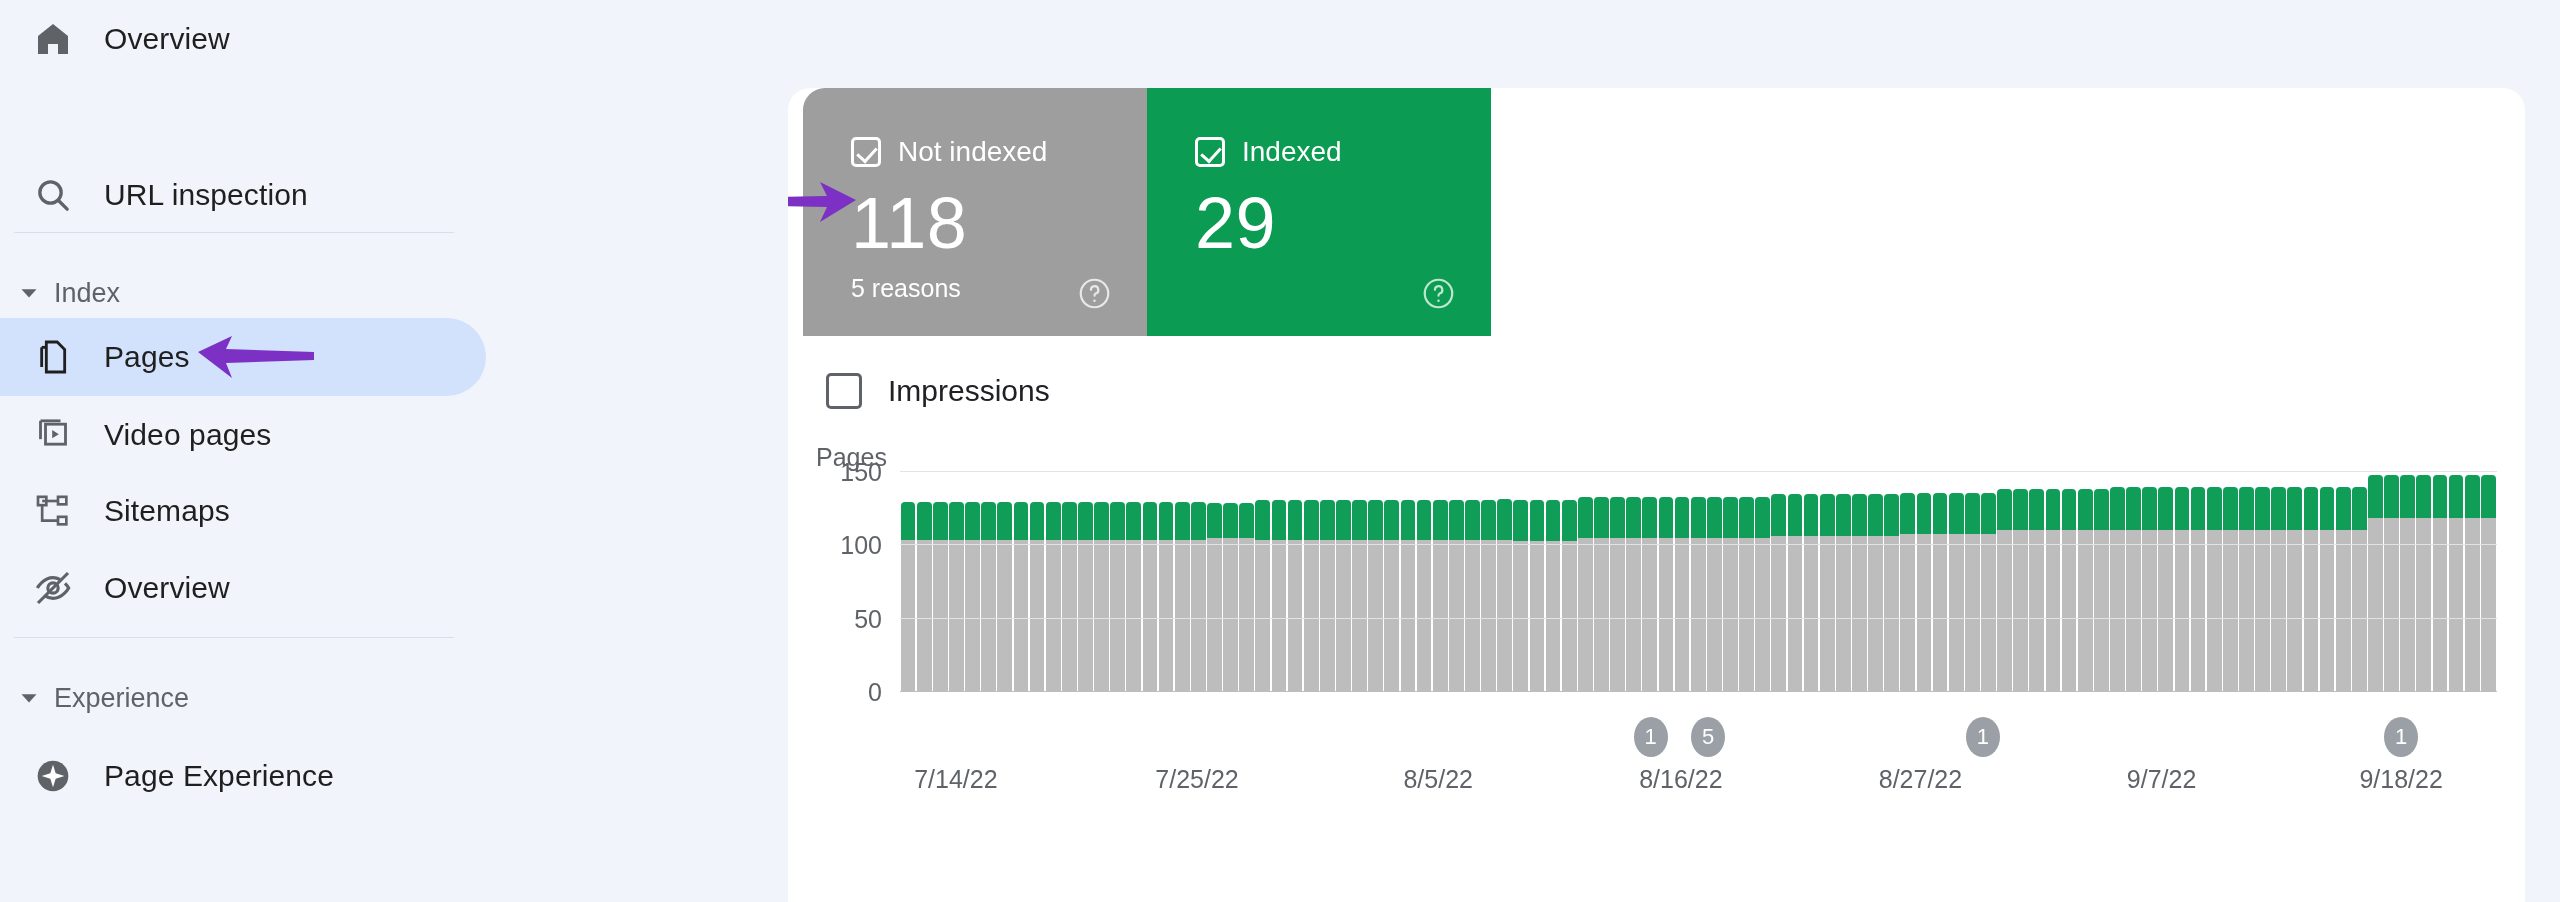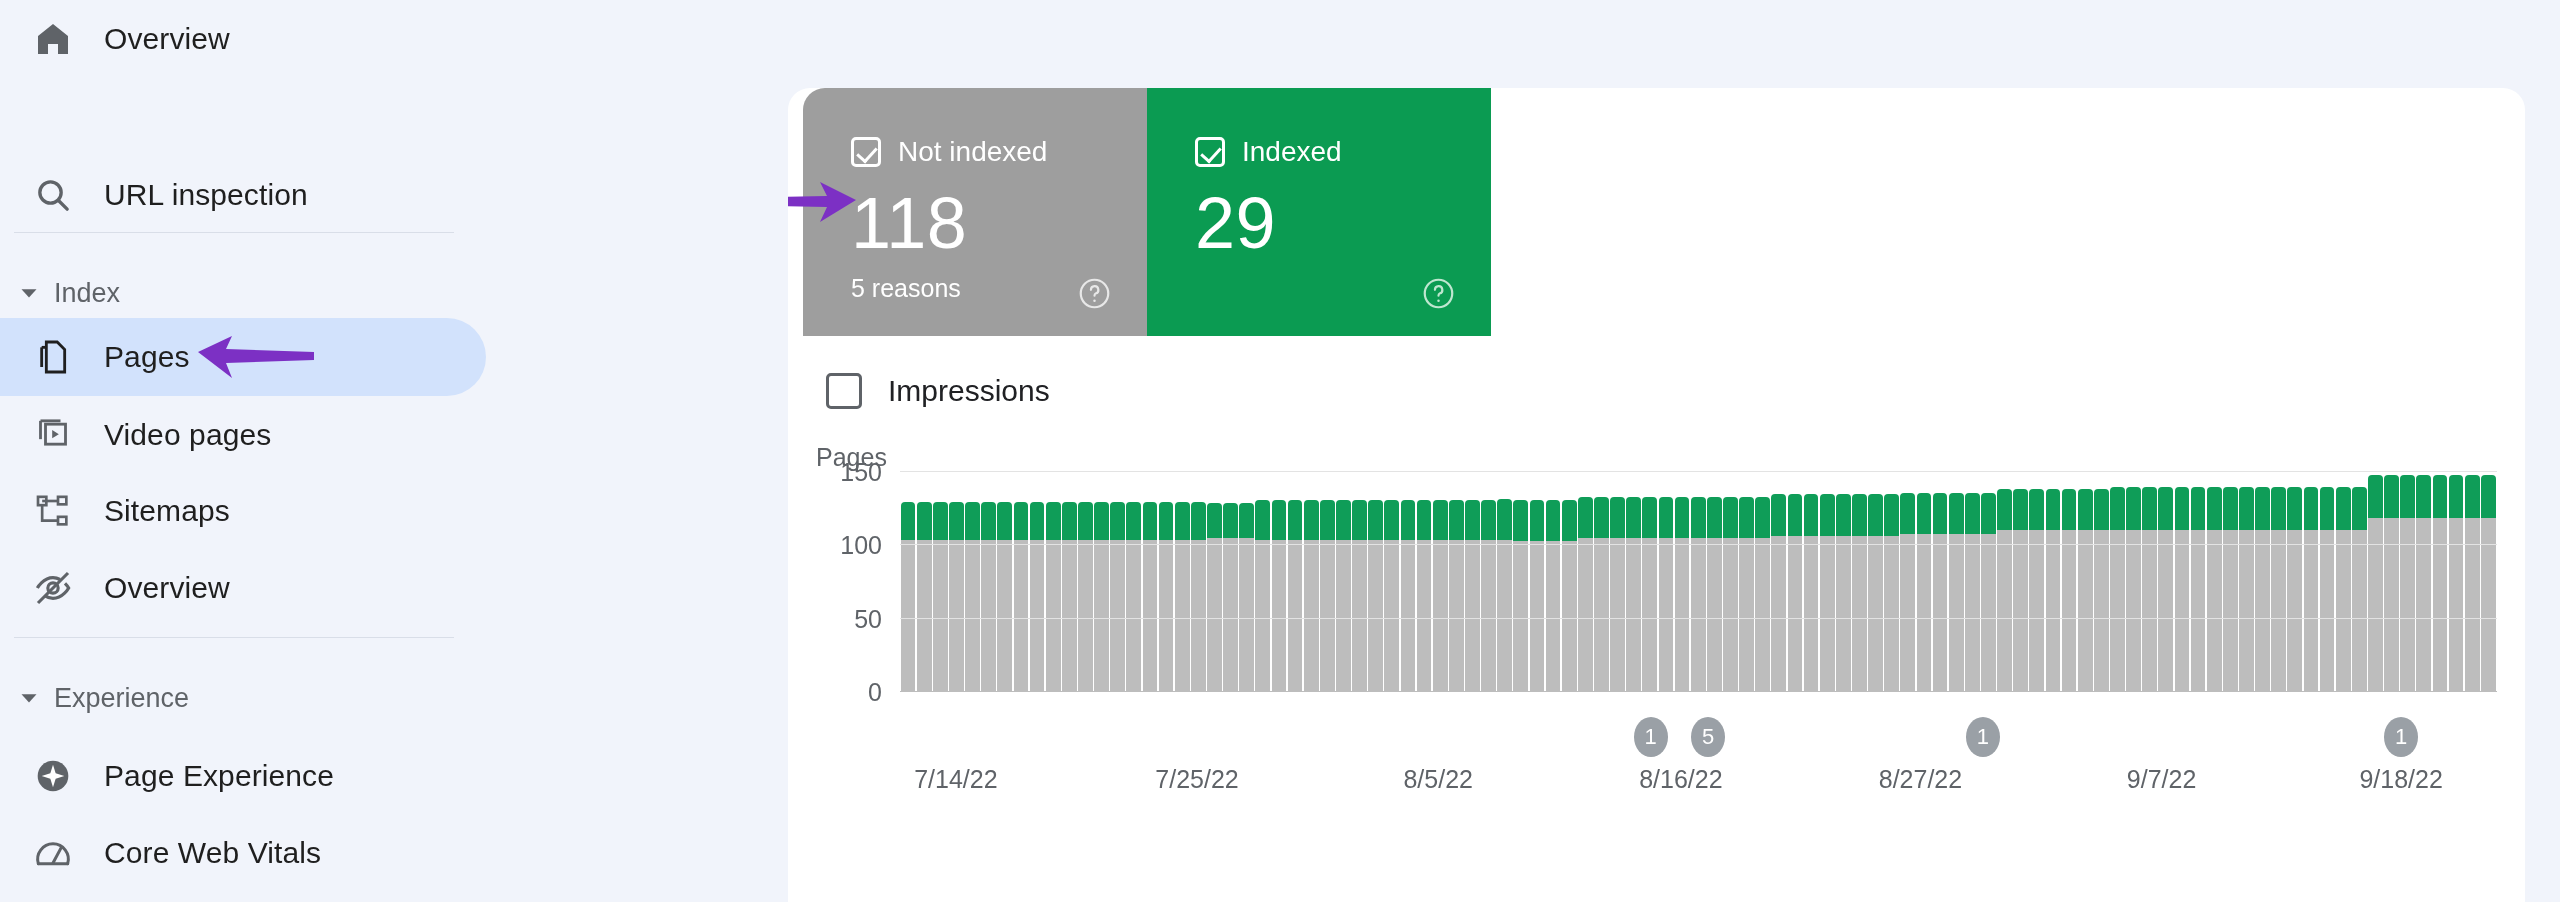--- a/index.html
+++ b/index.html
@@ -390,30 +390,20 @@
     <div class="nav-item" style="top:737px">
       <span class="nav-ico">
         <svg width="40" height="40" viewBox="0 0 24 24">
             <circle cx="12" cy="12" r="9.2" fill="#5f6368"></circle>
             <path d="M12 5.2 13.6 10.4 18.8 12 13.6 13.6 12 18.8 10.4 13.6 5.2 12 10.4 10.4z" fill="#ffffff"></path>
           </svg>
       </span>
       <span class="nav-label">Page Experience</span>
     </div>
 
-    <div class="nav-item" style="top:814px">
-      <span class="nav-ico">
-        <svg width="40" height="40" viewBox="0 0 24 24" fill="none" stroke="#5f6368" stroke-width="1.8" stroke-linecap="round">
-            <path d="M3.2 18.4a9.2 9.2 0 1 1 17.6 0"></path>
-            <line x1="3.2" y1="18.4" x2="20.8" y2="18.4"></line>
-            <line x1="12" y1="18" x2="17" y2="8.6"></line>
-          </svg>
-      </span>
-      <span class="nav-label">Core Web Vitals</span>
-    </div>
 
     <span class="arrow" style="left:196px; top:330px;">
       <svg width="120" height="52" viewBox="0 0 120 52">
         <path d="M2 22 L36 6 L30 19 L118 22 L118 30 L30 33 L36 48 Z" fill="#7c30c4"></path>
       </svg>
     </span>
   </nav>
 
   <main id="panel">
 

